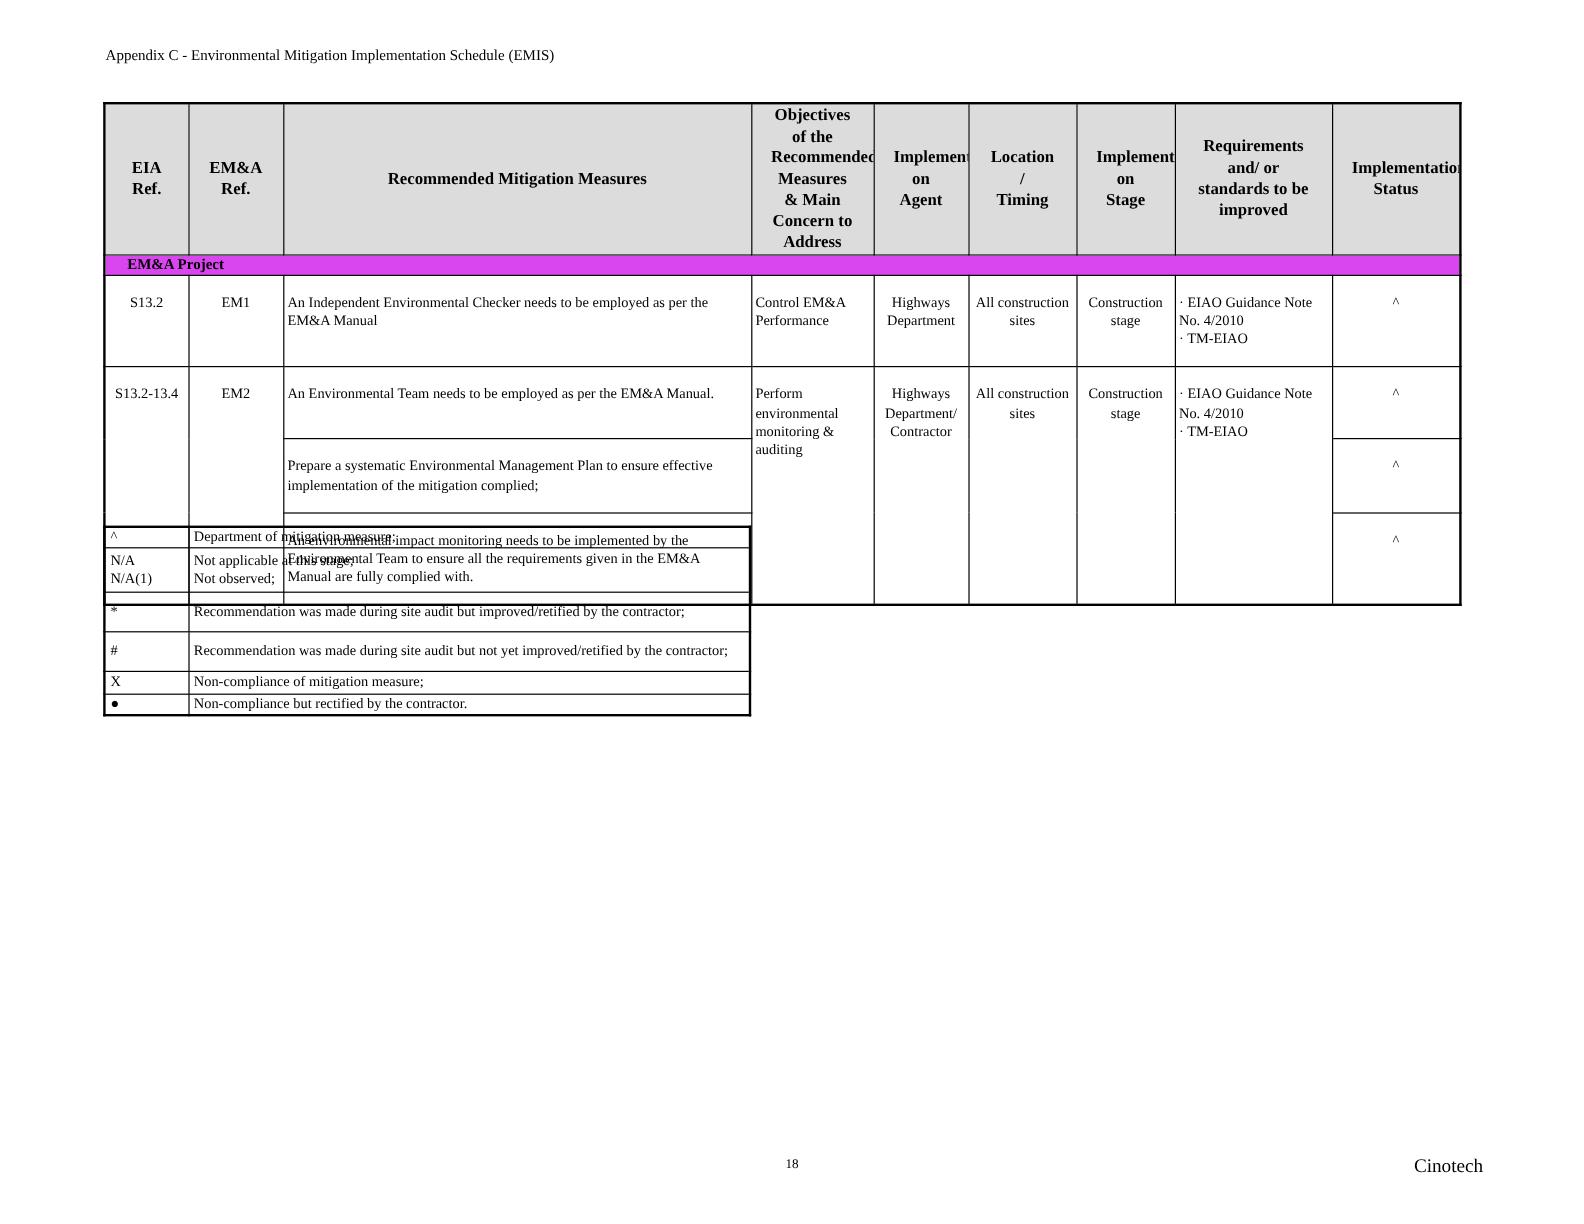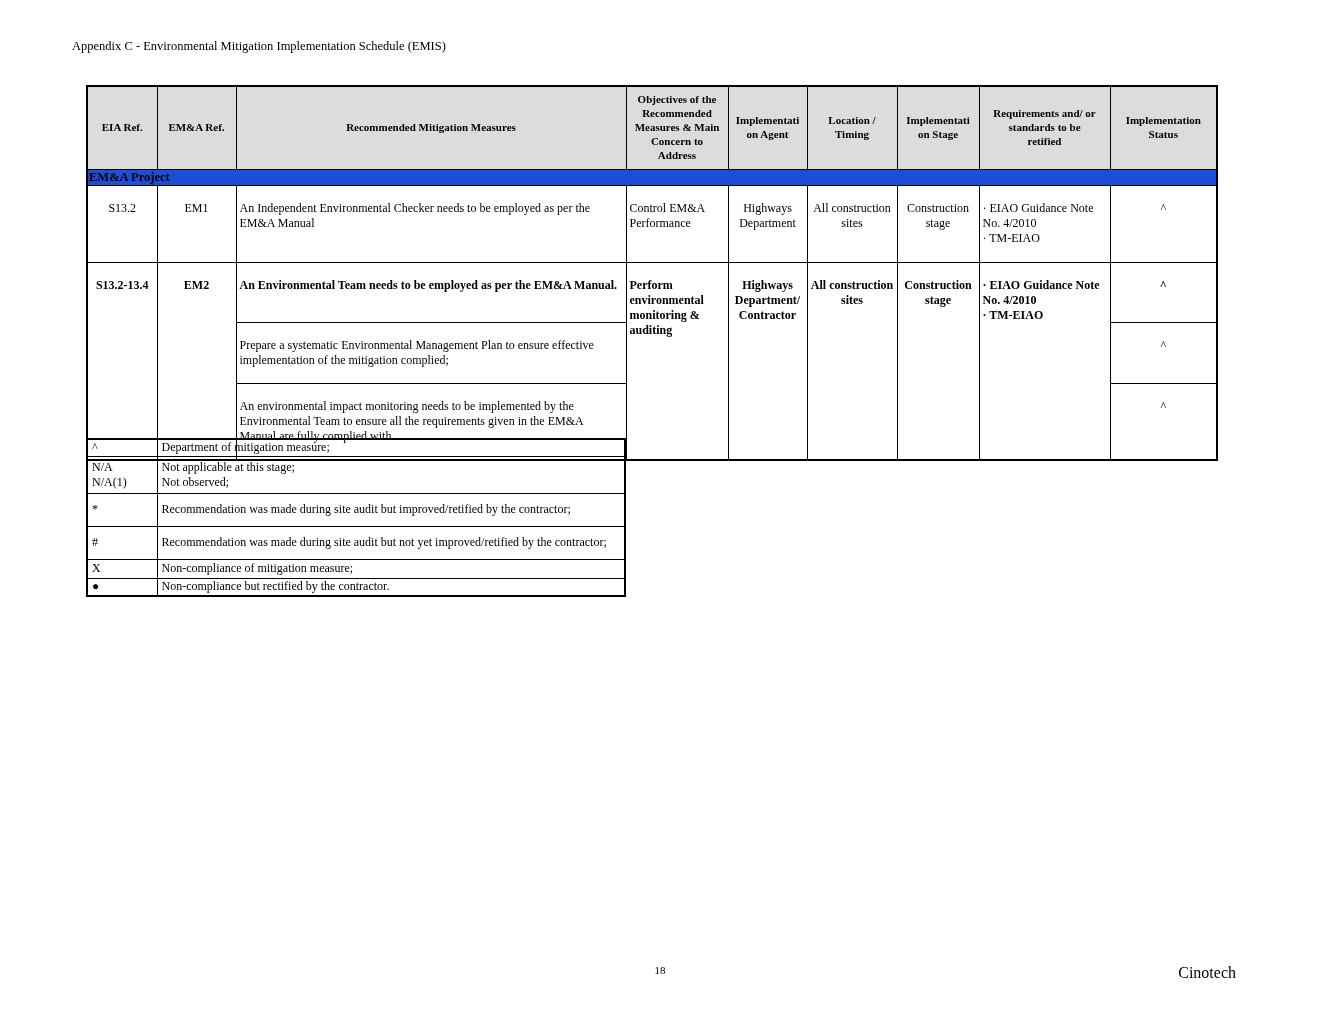--- a/index.html
+++ b/index.html
@@ -5,63 +5,63 @@
   html, body { margin: 0; padding: 0; }
   body {
     width: 1320px; height: 1020px;
     background: #ffffff;
     font-family: "Liberation Serif", serif;
     color: #000;
     position: relative;
     overflow: hidden;
   }
   .page-title {
-    position: absolute; left: 72px; top: 39px;
+    position: absolute; left: 88px; top: 39px;
     font-size: 12.5px;
   }
   table { border-collapse: collapse; table-layout: fixed; }
 
   
   .main-table {
     position: absolute; left: 86px; top: 85px;
     width: 1130px;
     border: 2px solid #000;
   }
   .main-table th, .main-table td {
     border: 1px solid #000;
     overflow: hidden;
     vertical-align: top;
     line-height: 1.26;
   }
   .main-table th {
     background: #dcdcdc;
     font-weight: bold;
-    font-size: 11px;
+    font-size: 14px;
     text-align: center;
     vertical-align: middle;
     white-space: pre-line;
-    padding: 1px 2px;
+    padding: 1px 16px;
   }
   .main-table td {
     font-size: 12px;
     padding: 15px 3px;
   }
   .section-row td {
-    background: #1d4ed8;
+    background: #d946ef;
     font-weight: bold;
     font-size: 12.5px;
-    padding: 0 1px;
+    padding: 0 18px;
   }
   .c-center { text-align: center; }
   .pre { white-space: pre-line; }
   .status-cell { text-align: center; font-size: 11px; }
   .r-header { height: 83px; }
   .r-section { height: 15px; }
   .r-em1 { height: 50px; }
-  .r-em2a { height: 60px; font-weight: bold; }
+  .r-em2a { height: 60px; }
   .r-em2b { height: 43px; }
   .r-em2c { height: 57px; }
 
   
   .remarks-table {
     position: absolute; left: 86px; top: 438px;
     width: 538px;
     border: 2px solid #000;
   }
   .remarks-table td {
@@ -120,21 +120,21 @@
 Concern to
 Address</th>
     <th>Implementati
 on Agent</th>
     <th>Location /
 Timing</th>
     <th>Implementati
 on Stage</th>
     <th>Requirements and/ or
 standards to be
-retified</th>
+improved</th>
     <th>Implementation
 Status</th>
   </tr>
   <tr class="section-row r-section">
     <td colspan="9">EM&amp;A Project</td>
   </tr>
   <tr class="r-em1">
     <td class="c-center">S13.2</td>
     <td class="c-center">EM1</td>
     <td>An Independent Environmental Checker needs to be employed as per the EM&amp;A Manual</td>

